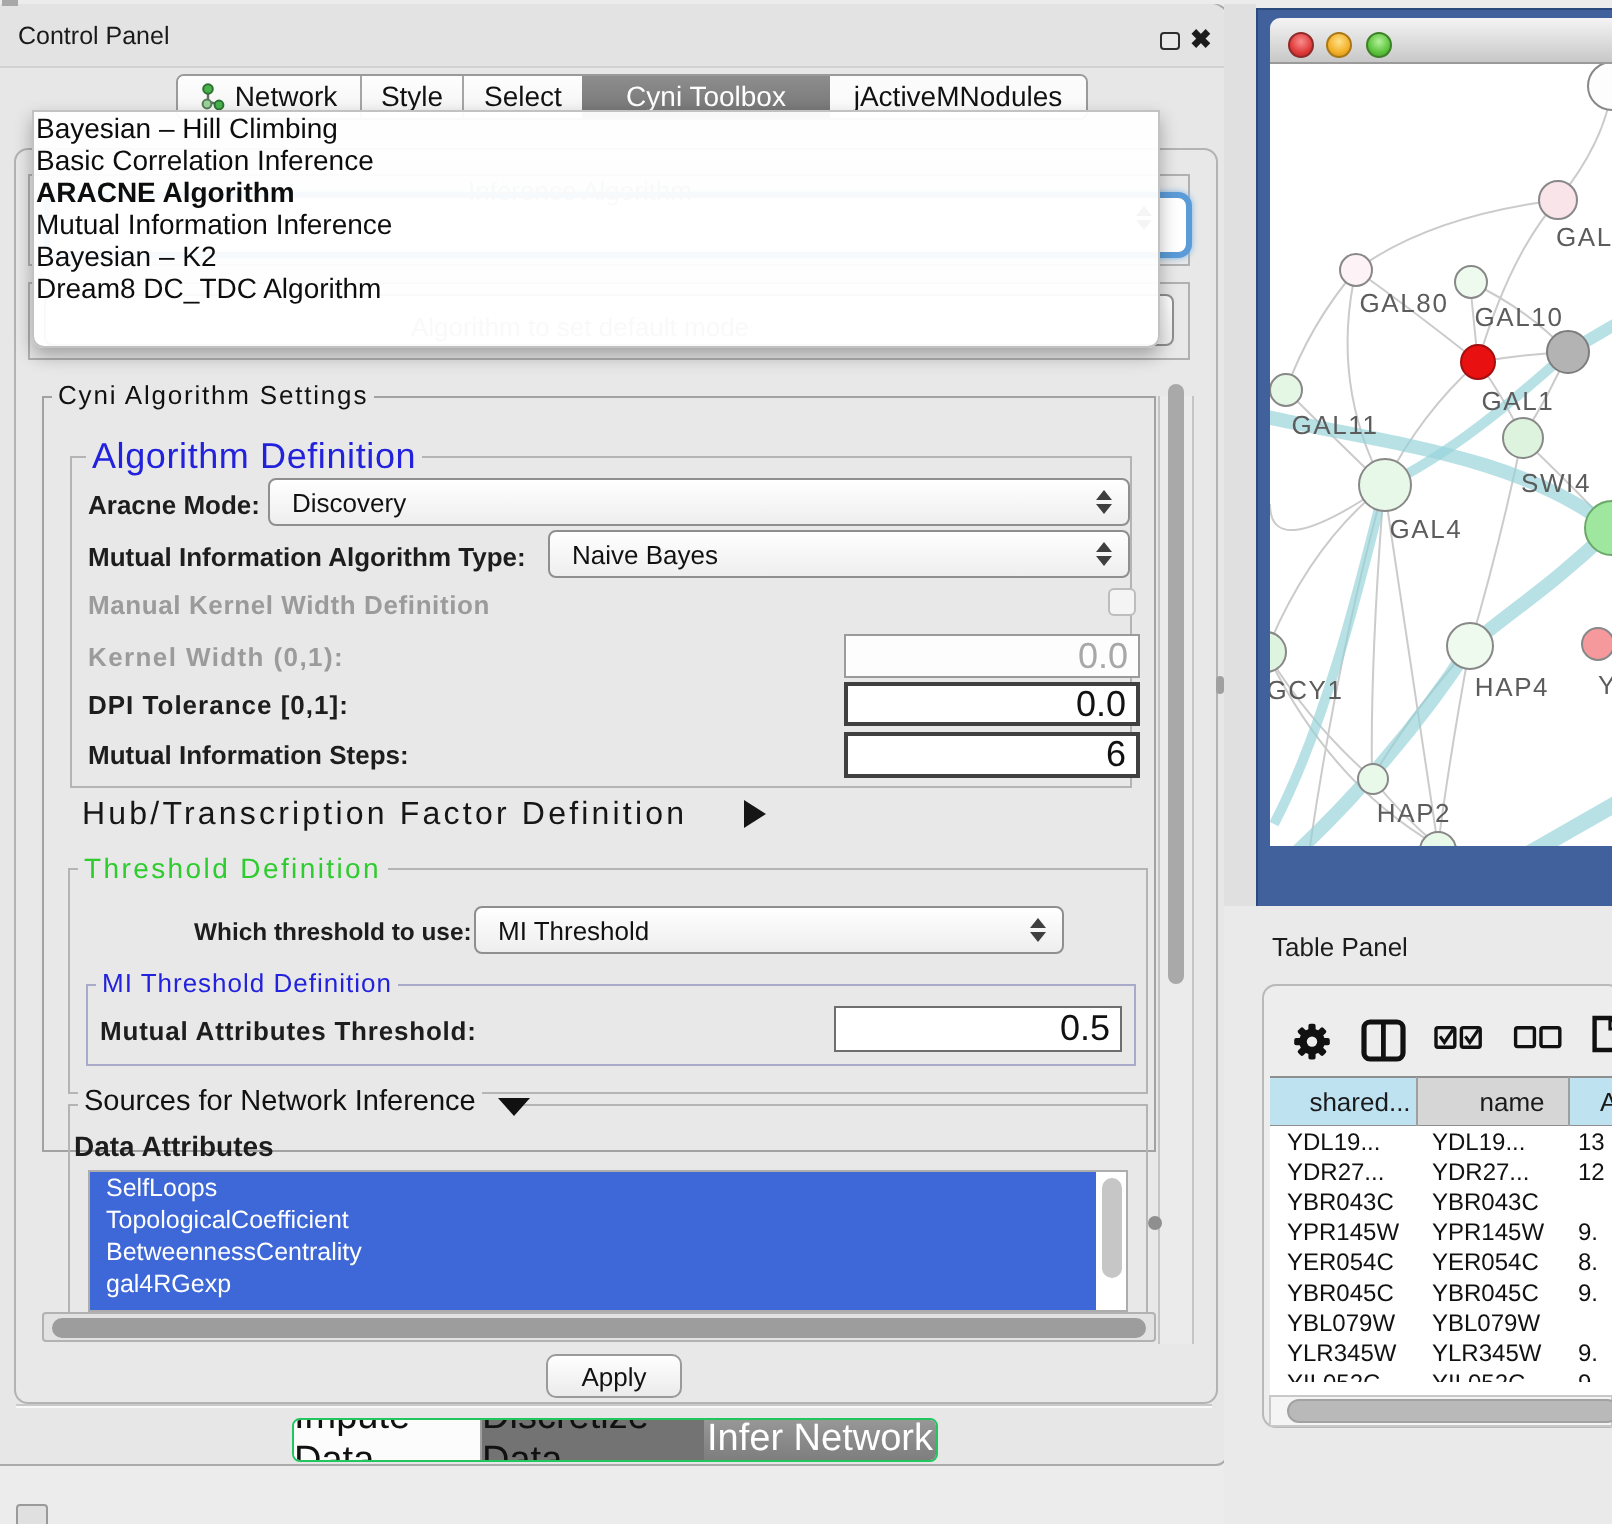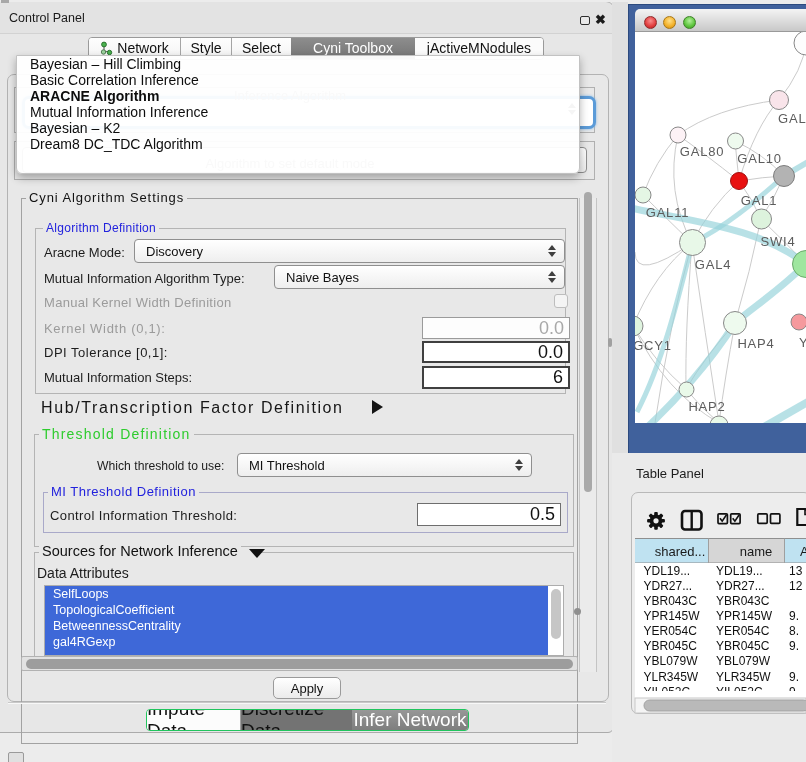--- a/index.html
+++ b/index.html
@@ -1,18 +1,18 @@
 <!DOCTYPE html>
 <html><head><meta charset="utf-8">
 <style>
 html,body{margin:0;padding:0}
 body{width:806px;height:762px;position:relative;overflow:hidden;background:#ececec;
   font-family:"Liberation Sans",sans-serif;-webkit-font-smoothing:antialiased}
 .ab{position:absolute}
-.lbl{font-weight:normal;font-size:13px;color:#1d1d1d;white-space:nowrap}
+.lbl{font-weight:bold;font-size:13px;color:#1d1d1d;white-space:nowrap}
 .cb{border:1px solid #8f8f8f;border-radius:4px;background:linear-gradient(#ffffff,#eeeeee);box-sizing:border-box}
 .cbt{position:absolute;left:11px;top:0;bottom:0;display:flex;align-items:center;font-size:13px;color:#111;white-space:nowrap}
 .spin{position:absolute;right:8px;top:50%;margin-top:-7px;width:8px;height:14px}
 .spin i{position:absolute;left:0;width:0;height:0;border-left:4px solid transparent;border-right:4px solid transparent}
 .spin i.u{top:1px;border-bottom:5px solid #3f3f3f}
 .spin i.d{bottom:1px;border-top:5px solid #3f3f3f}
 .tf{box-sizing:border-box;background:#fff;font-size:18px;color:#111;text-align:right;padding-right:5px;display:flex;align-items:center;justify-content:flex-end}
 .gbox{border:1px solid #b0b0b0;box-sizing:border-box}
 .gtitle{position:absolute;top:-8px;font-size:12px;background:#e8e8e8;padding:0 3px;white-space:nowrap;line-height:14px}
 </style></head>
@@ -46,26 +46,26 @@
 
 <div class="ab gbox" style="left:14px;top:87px;width:581px;height:46px"></div>
 <div class="ab" style="left:22px;top:96px;width:568px;height:27px;border:3px solid #5b9bd8;border-radius:7px;background:#fff;box-shadow:0 0 3px #7db4e4"></div>
 <div class="ab spin" style="left:568px;top:109px">
     <i class="u"></i>
     <i class="d"></i>
   </div>
 <div class="ab gbox" style="left:14px;top:141px;width:581px;height:39px"></div>
 <div class="ab cb" style="left:22px;top:147px;width:565px;height:26px"></div>
 
-<div class="ab gbox" style="left:21px;top:198px;width:557px;height:546px;border-color:#a2a2a2">
+<div class="ab gbox" style="left:21px;top:198px;width:557px;height:378px;border-color:#a2a2a2">
   <div class="gtitle" style="left:4px;color:#111;font-size:13px;letter-spacing:0.9px">Cyni Algorithm Settings</div>
 </div>
 
 <div class="ab gbox" style="left:35px;top:228px;width:531px;height:166px;border-color:#b4b4b4">
-  <div class="gtitle" style="left:7px;color:#2222dd;font-size:12px;letter-spacing:0.3px">Algorithm Definition</div>
+  <div class="gtitle" style="left:7px;color:#2222dd;font-size:18px;letter-spacing:0.3px">Algorithm Definition</div>
 </div>
 <div class="ab lbl" style="left:44px;top:245px">Aracne Mode:</div>
 <div class="ab cb" style="left:134px;top:239px;width:431px;height:24px">
     <span class="cbt">Discovery</span>
     <span class="spin">
       <i class="u"></i>
       <i class="d"></i>
     </span>
   </div>
 <div class="ab lbl" style="left:44px;top:271px">Mutual Information Algorithm Type:</div>
@@ -96,21 +96,21 @@
     <span class="cbt">MI Threshold</span>
     <span class="spin">
       <i class="u"></i>
       <i class="d"></i>
     </span>
   </div>
 
 <div class="ab gbox" style="left:43px;top:492px;width:525px;height:41px;border-color:#a9a9c9">
   <div class="gtitle" style="left:4px;color:#2222dd;font-size:13px;letter-spacing:0.5px">MI Threshold Definition</div>
 </div>
-<div class="ab lbl" style="left:50px;top:508px;letter-spacing:0.4px">Control Information Threshold:</div>
+<div class="ab lbl" style="left:50px;top:508px;letter-spacing:0.4px">Mutual Attributes Threshold:</div>
 <div class="ab tf" style="left:417px;top:503px;width:144px;height:23px;border:1.5px solid #6e6e6e">0.5</div>
 
 <div class="ab gbox" style="left:34px;top:552px;width:540px;height:105px;border-color:#b4b4b4;border-bottom:none">
   <div class="gtitle" style="left:4px;color:#111;font-size:14.5px;line-height:15px;top:-9px">Sources for Network Inference</div>
 </div>
 <div class="ab" style="left:241px;top:548px;width:12px;height:9px;background:#e8e8e8"></div>
 <div class="ab" style="left:249px;top:549px;width:0;height:0;border-left:8px solid transparent;border-right:8px solid transparent;border-top:9px solid #111"></div>
 <div class="ab lbl" style="left:37px;top:565px;font-size:14px">Data Attributes</div>
 <div class="ab" style="left:44px;top:585px;width:520px;height:71px;background:#fff;border:1px solid #adadad;box-sizing:border-box"></div>
 <div class="ab" style="left:45px;top:586px;width:503px;height:69px;background:#3e68d8;font-size:12.5px;color:#fff;line-height:16px;padding-left:8px;box-sizing:border-box;overflow:hidden">SelfLoops<br>TopologicalCoefficient<br>BetweennessCentrality<br>gal4RGexp</div>
@@ -135,21 +135,21 @@
   <div style="width:116px;display:flex;align-items:center;justify-content:center;background:linear-gradient(#979797,#7e7e7e);color:#fff">Infer Network</div>
 </div>
 
 <div class="ab" style="left:8px;top:752px;width:14px;height:12px;border:1.5px solid #9a9a9a;border-radius:2px;background:#e0e0e0"></div>
 <div class="ab" style="left:1px;top:0;width:8px;height:3px;background:#a8a8a8"></div>
 
 <div class="ab" style="left:30px;top:88px;width:520px;text-align:center;font-size:13px;color:#8a8a8a">Inference Algorithm</div>
 <div class="ab" style="left:30px;top:156px;width:520px;text-align:center;font-size:13px;color:#8a8a8a">Algorithm to set default mode</div>
 
 <div class="ab" style="left:16px;top:55px;width:564px;height:119px;background:rgba(255,255,255,0.95);border:1px solid #c2c2c2;border-radius:0 0 6px 6px;box-shadow:0 4px 9px rgba(0,0,0,0.30);box-sizing:border-box">
-  <div style="font-size:14px;color:#0d0d0d;line-height:16px;padding-left:13px;white-space:nowrap">Bayesian – Hill Climbing<br>Basic Correlation Inference<br><b>ARACNE Algorithm</b><br>Mutual Information Inference<br>Bayesian – K2<br>Dream8 DC_TDC Algorithm</div>
+  <div style="font-size:14px;color:#0d0d0d;line-height:16px;padding-left:1px;white-space:nowrap">Bayesian – Hill Climbing<br>Basic Correlation Inference<br><b>ARACNE Algorithm</b><br>Mutual Information Inference<br>Bayesian – K2<br>Dream8 DC_TDC Algorithm</div>
 </div>
 
 <div class="ab" style="left:612px;top:2px;width:16px;height:451px;background:#e0e0e0"></div>
 <div class="ab" style="left:608px;top:338px;width:4px;height:9px;background:#a0a0a0;border-radius:2px"></div>
 
 <div class="ab" style="left:628px;top:4px;width:178px;height:449px;background:#40619c;border-top:1px solid #2c4a7e;border-left:1px solid #2c4a7e;box-sizing:border-box"></div>
 <div class="ab" style="left:634.5px;top:8.5px;width:171.5px;height:23px;background:linear-gradient(#f4f4f4,#c8c8c8);border-bottom:1px solid #9a9a9a;border-radius:5px 0 0 0;box-sizing:border-box"></div>
 <div class="ab" style="left:643.5px;top:15.5px;width:11.5px;height:11.5px;border-radius:50%;background:radial-gradient(circle at 50% 35%,#f98d8d,#e03c3c 60%,#b02020);border:0.5px solid #902a2a"></div>
 <div class="ab" style="left:662.5px;top:15.5px;width:11.5px;height:11.5px;border-radius:50%;background:radial-gradient(circle at 50% 35%,#ffe089,#f2b028 60%,#c8881a);border:0.5px solid #a87716"></div>
 <div class="ab" style="left:682.5px;top:15.5px;width:11.5px;height:11.5px;border-radius:50%;background:radial-gradient(circle at 50% 35%,#b3f09b,#5cc43c 60%,#3f9428);border:0.5px solid #3d8028"></div>

